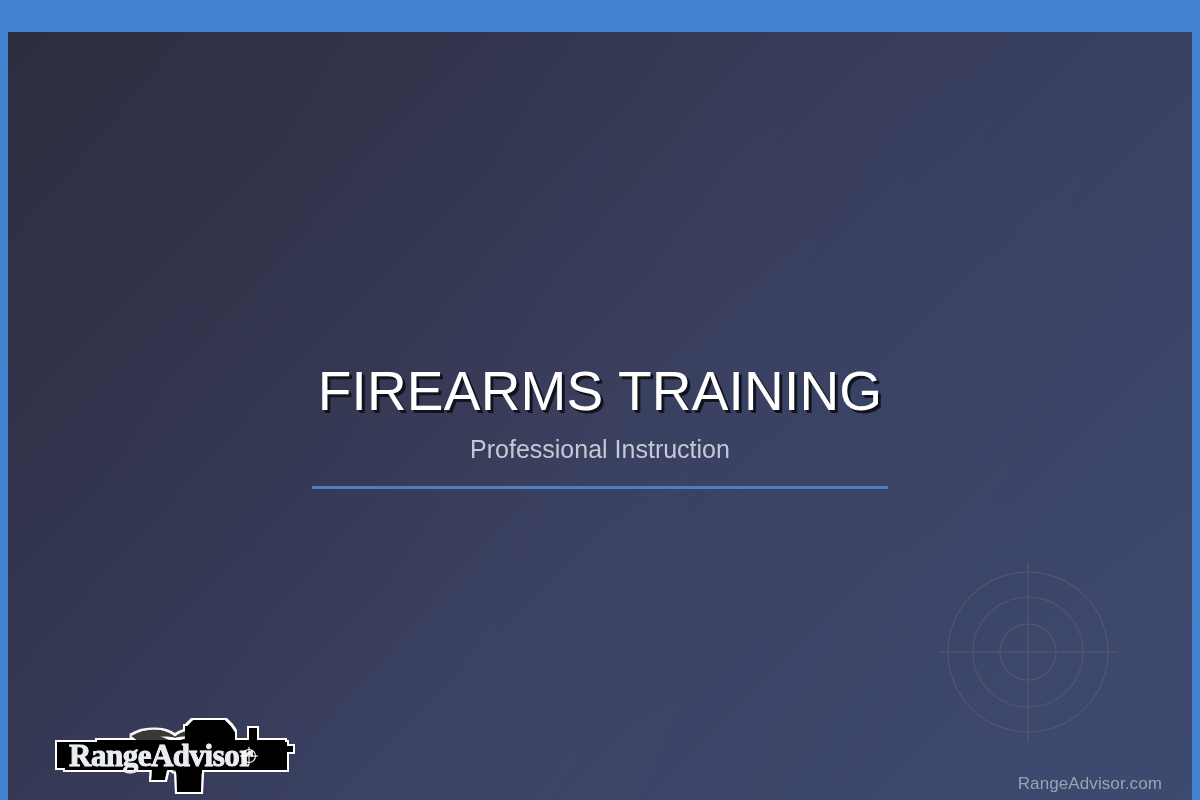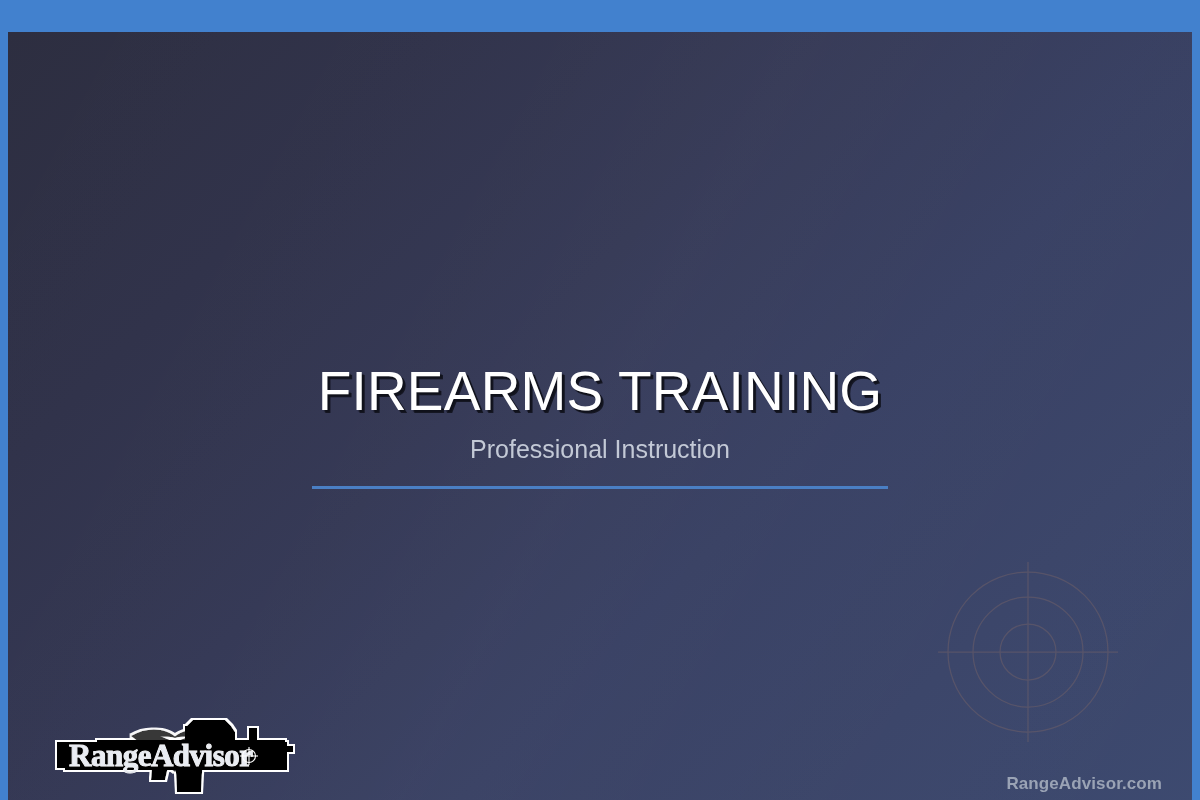--- a/index.html
+++ b/index.html
@@ -119,21 +119,21 @@
   }
 
   
   #footer-url {
     position: absolute;
     right: 30px;
     bottom: 22px;
     z-index: 4;
     font-family: "Liberation Sans", sans-serif;
     font-size: 17px;
-    font-weight: 700;
+    font-weight: 400;
     color: #9aa3b5;
     letter-spacing: 0.1px;
     white-space: nowrap;
     text-align: right;
   }
 </style>
 </head>
 <body>
 
 <div id="slide-frame">

